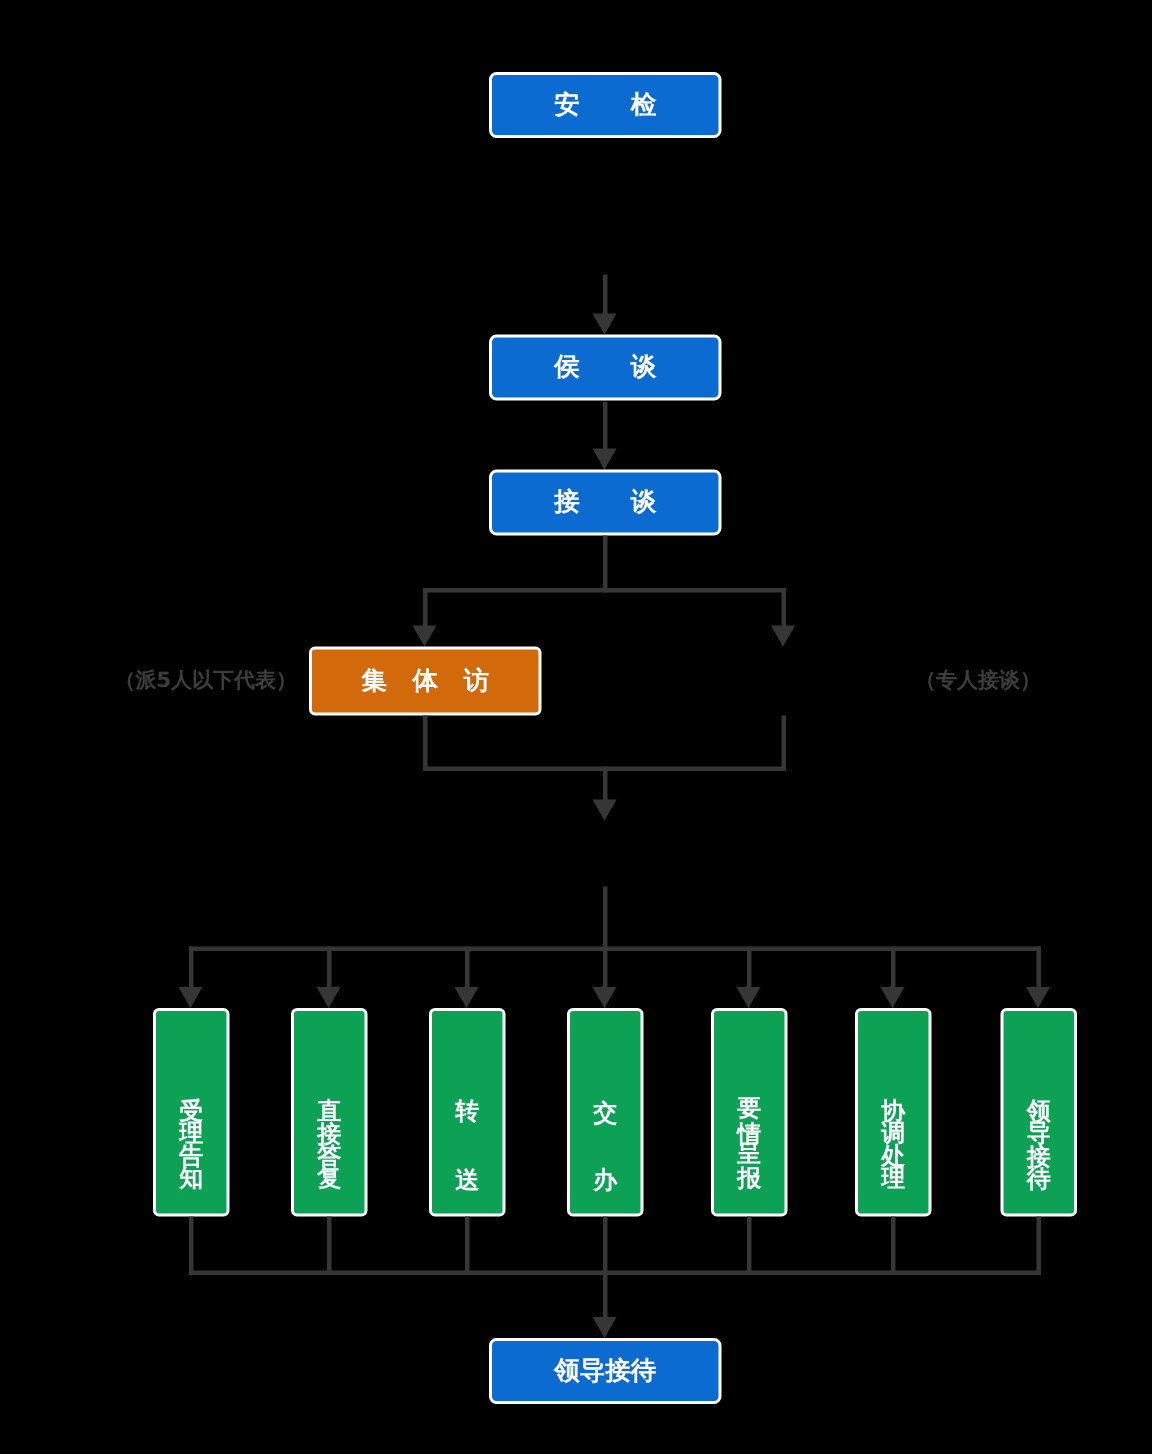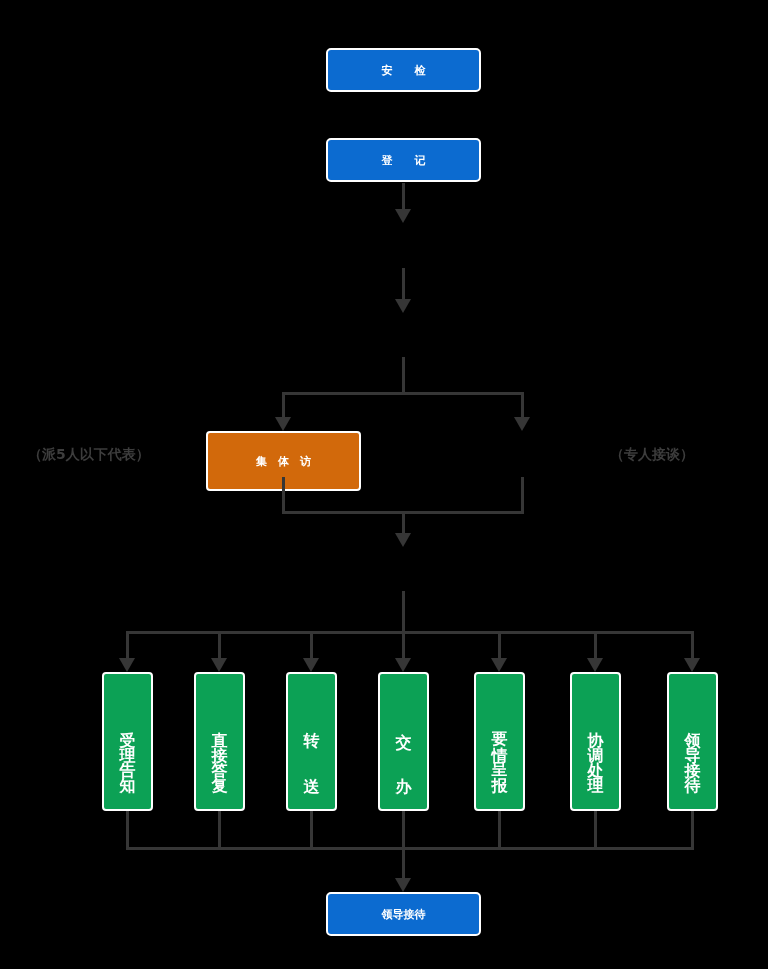--- a/index.html
+++ b/index.html
@@ -18,33 +18,33 @@
     display: flex;
     align-items: center;
     justify-content: center;
   }
   .bbox {
     left: 326px; width: 155px; height: 44px;
     background: #0c6bd0;
     border-radius: 5px;
   }
   .obox {
-    top: 431px; width: 155px; height: 60px;
+    top: 431px; width: 155px; height: 46px;
     background: #d2690b;
     border-radius: 4px;
   }
   .gbox {
     top: 672px; width: 51px; height: 139px;
     background: #0ca155;
     border-radius: 4px;
   }
   .hlabel {
     color: #ffffff;
     font-weight: bold;
-    font-size: 11px;
+    font-size: 17px;
     white-space: pre;
     line-height: 1;
   }
   .vlabel {
     color: #ffffff;
     font-weight: bold;
     font-size: 16px;
     writing-mode: vertical-lr;
     text-orientation: upright;
     letter-spacing: 15px;
@@ -55,42 +55,45 @@
   .note {
     position: absolute;
     top: 445px;
     width: 170px;
     color: #3d3d3d;
     font-weight: bold;
     font-size: 14px;
     white-space: pre;
     line-height: 1.3;
   }
-  .note-left  { left: 28px;  text-align: left; }
+  .note-left  { left: 28px;  text-align: right; }
   .note-right { left: 610px; text-align: left;  }
   
   .vl { position: absolute; width: 3px;  background: #363636; }
   .hl { position: absolute; height: 3px; background: #363636; }
   .arw {
     position: absolute; width: 0; height: 0;
     border-left: 8px solid transparent;
     border-right: 8px solid transparent;
     border-top: 14px solid #363636;
   }
 </style>
 </head>
 <body>
 
 <div class="stage">
 
   <div class="bbox" style="top:48px">
     <span class="hlabel">安　　检</span>
   </div>
-  <div class="bbox" style="top:138px">
-    <span class="hlabel">登　　记</span>
+  <div class="bbox" style="top:223px">
+    <span class="hlabel">侯　　谈</span>
+  </div>
+  <div class="bbox" style="top:313px">
+    <span class="hlabel">接　　谈</span>
   </div>
 
   <div class="vl" style="left:402px; top:183px; height:27px"></div>
   <div class="arw" style="left:395px; top:209px"></div>
 
   <div class="vl" style="left:402px; top:268px; height:32px"></div>
   <div class="arw" style="left:395px; top:299px"></div>
 
   <div class="vl" style="left:402px; top:357px; height:38px"></div>
   <div class="hl" style="left:282px; top:392px; width:242px"></div>

